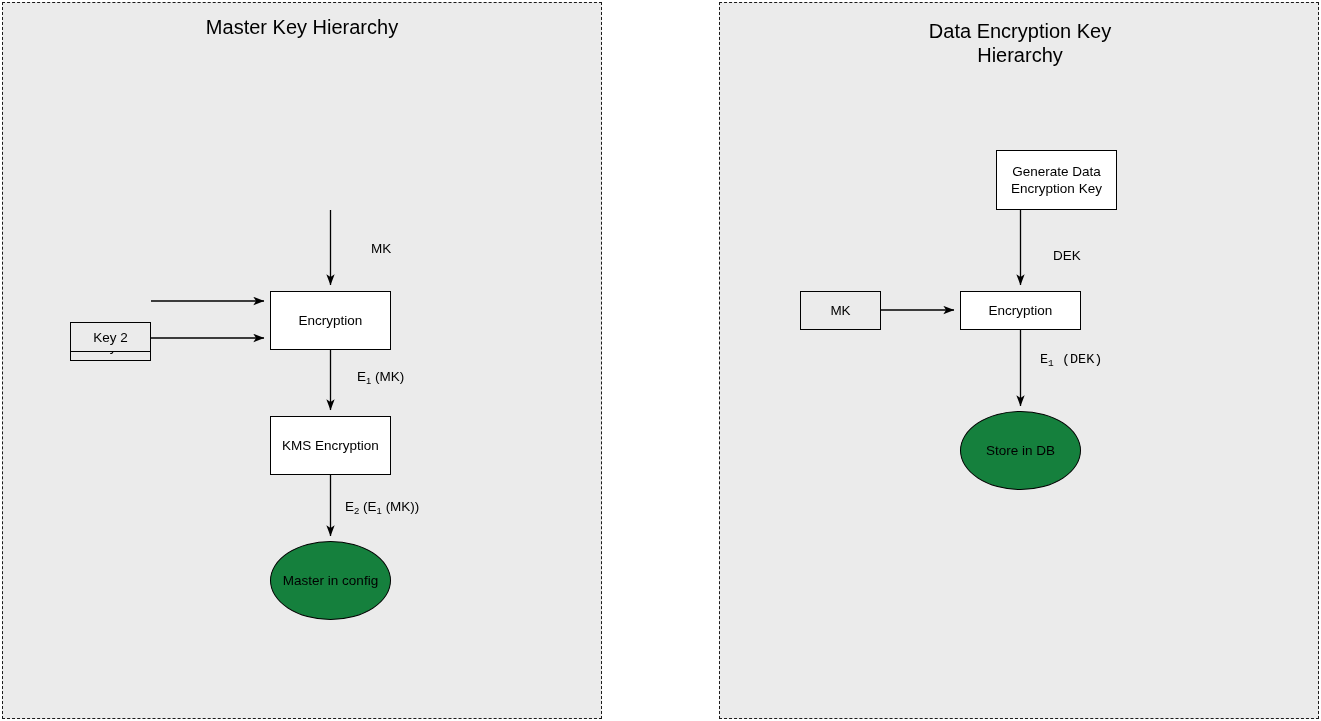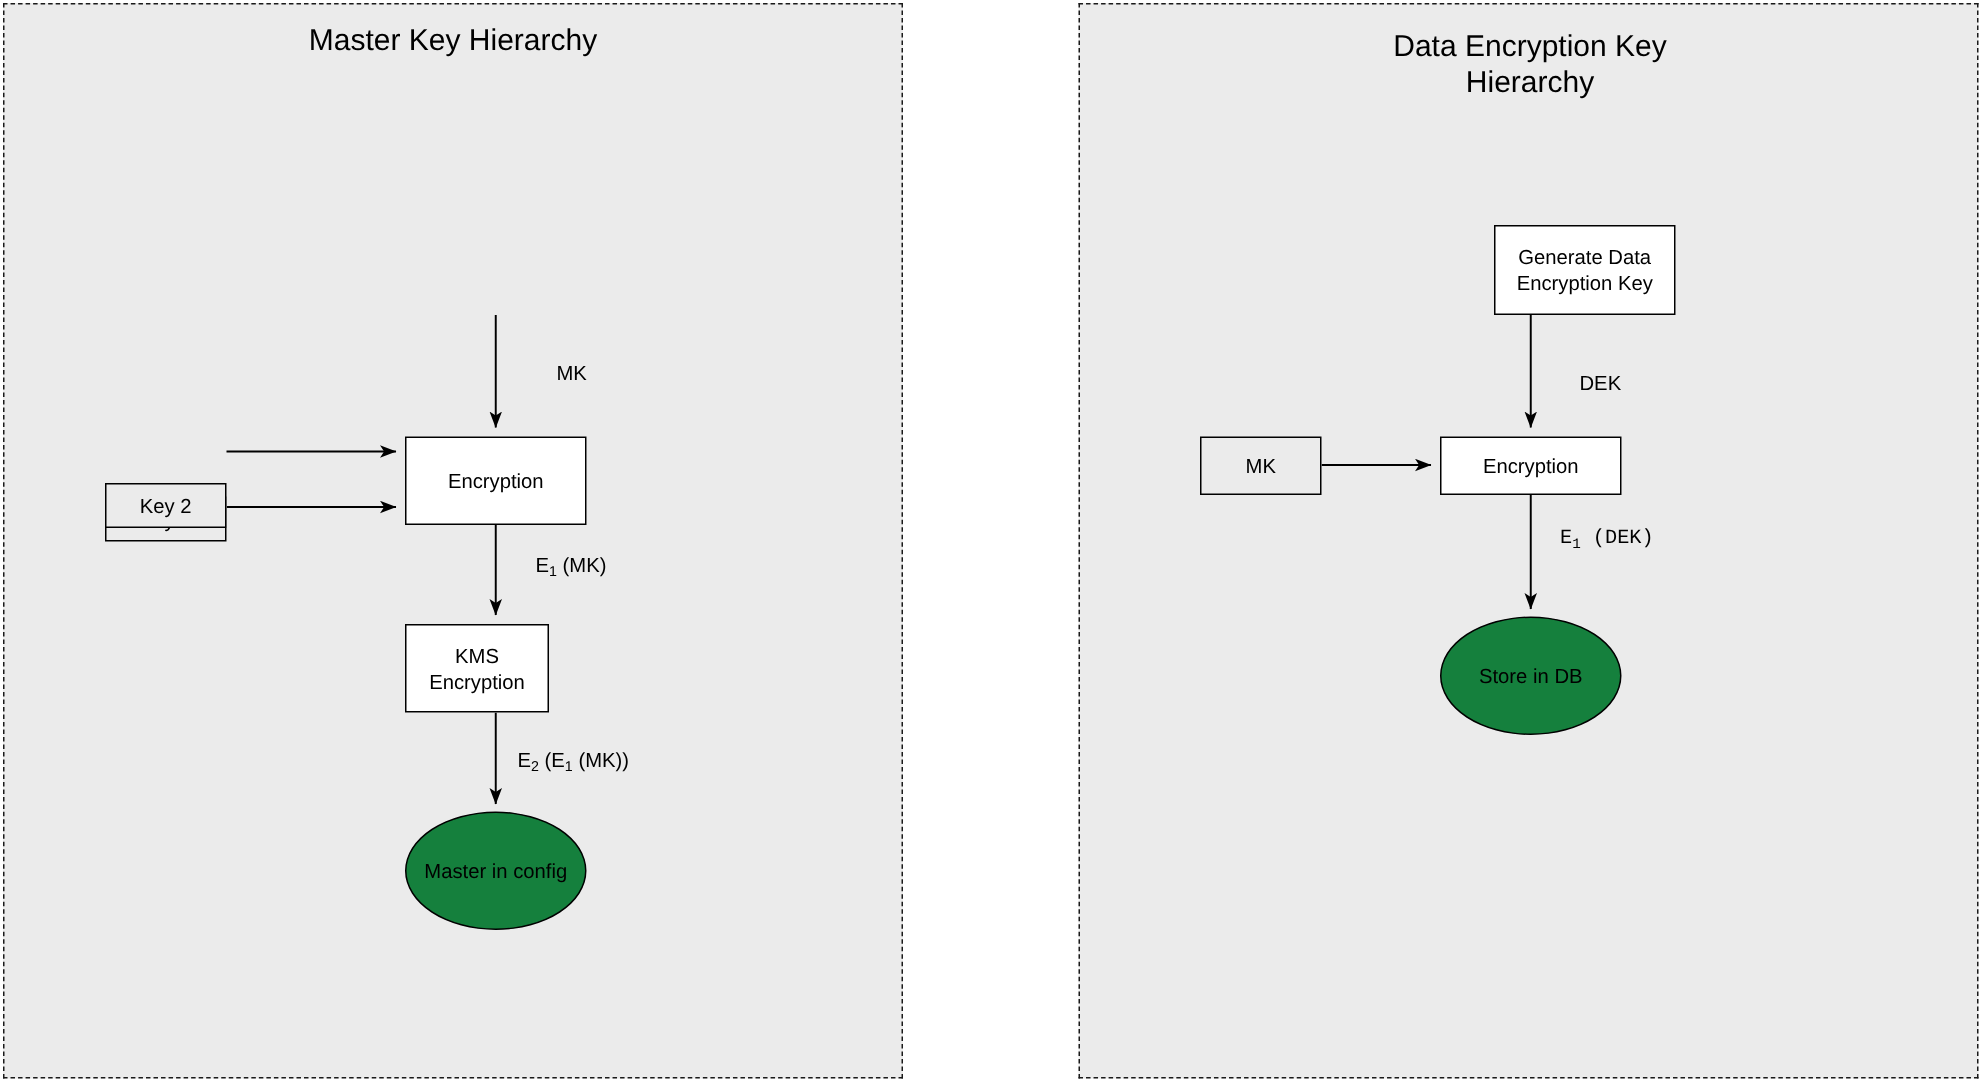--- a/index.html
+++ b/index.html
@@ -108,21 +108,21 @@
     <line x1="1020.5" y1="330" x2="1020.5" y2="406" stroke="#000000" stroke-width="1.3" marker-end="url(#arrow)"></line>
   </svg>
 
 
   <div class="node box-grey" style="left:70px; top:286px; width:81px; height:30px;margin-top:45px;">Key 1</div>
 
   <div class="node box-grey" style="left:70px; top:322px; width:81px; height:30px;text-align:center;">Key 2</div>
 
   <div class="node box-white" style="left:270px; top:291px; width:121px; height:59px;">Encryption</div>
 
-  <div class="node box-white" style="left:270px; top:416px; width:96px; height:59px;">KMS Encryption</div>
+  <div class="node box-white" style="left:270px; top:416px; width:121px; height:59px;">KMS Encryption</div>
 
   <div class="node ellipse" style="left:270px; top:541px; width:121px; height:79px;">Master in config</div>
 
   <div class="edge-label" style="left:371px; top:241px;">
     <span>MK</span>
   </div>
 
   <div class="edge-label" style="left:357px; top:369px;">
     <span>E</span><sub>1</sub><span> (MK)</span>
   </div>

